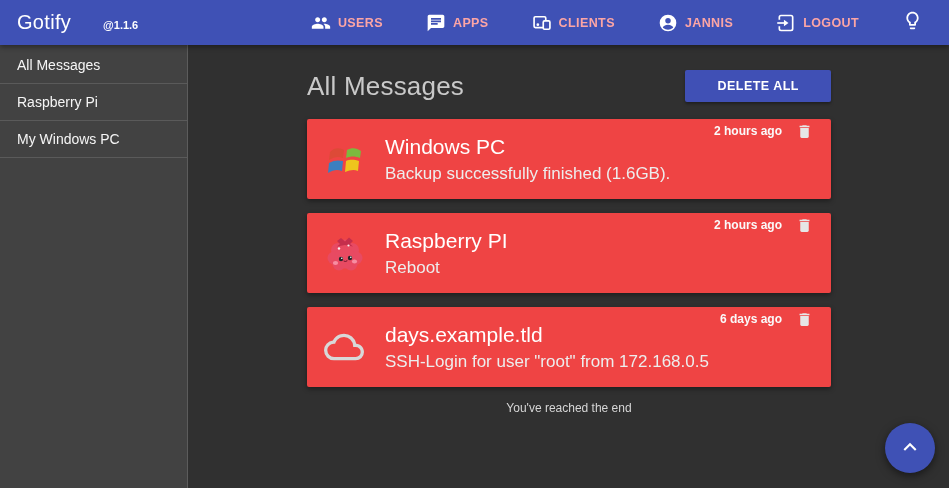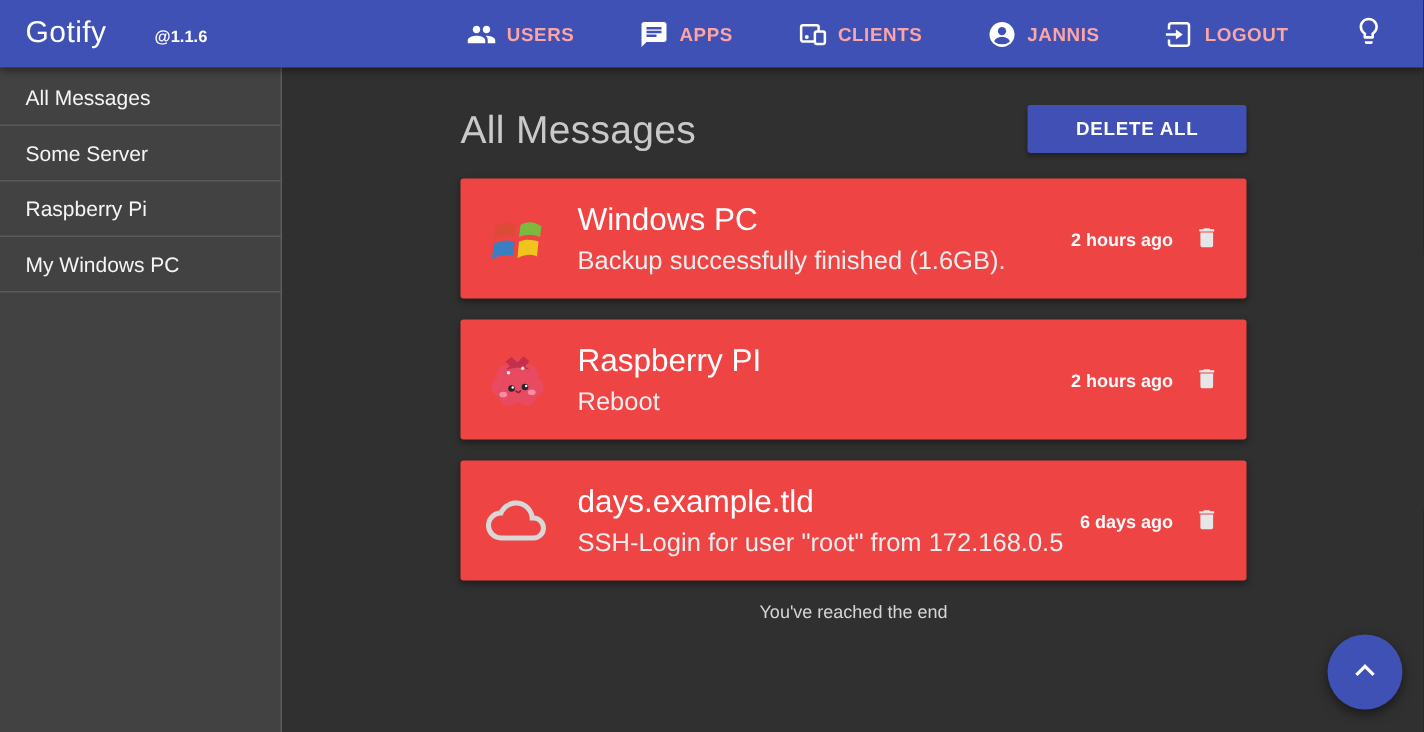--- a/index.html
+++ b/index.html
@@ -48,21 +48,21 @@
   }
   .card{
     background:#ef4444; border-radius:2px; height:80px; margin-bottom:14px;
     box-shadow:0 2px 5px rgba(0,0,0,.4);
     display:flex; align-items:center; padding:0 18px;
   }
   .card-icon{ width:40px; height:40px; flex:0 0 40px; margin-right:20px; }
   .card-text{ flex:1; min-width:0; }
   .card-title{ font-size:21px; font-weight:400; color:#ffffff; margin-bottom:5px; }
   .card-body{ font-size:17px; color:#ededed; }
-  .card-meta{ align-self:flex-start; padding-top:30px; display:flex; align-items:center; gap:14px; }
+  .card-meta{ align-self:flex-start; padding-top:3px; display:flex; align-items:flex-start; gap:14px; }
   .card-time{ font-size:12px; font-weight:700; color:#fafafa; white-space:nowrap; margin-top:2px; }
   .trash-btn{ background:none; border:none; padding:0; cursor:pointer; line-height:0; }
   .end-text{ text-align:center; font-size:12px; color:#d6d6d6; margin-top:0; }
   
   .fab{
     position:absolute; right:14px; bottom:15px; width:50px; height:50px;
     border-radius:50%; background:#3f51b5; border:none; cursor:pointer;
     display:flex; align-items:center; justify-content:center;
     box-shadow:0 3px 8px rgba(0,0,0,.5); z-index:30;
   }
@@ -133,23 +133,20 @@
         <svg width="21" height="21" viewBox="0 0 24 24" fill="#fff">
             <path d="M9 21c0 .55.45 1 1 1h4c.55 0 1-.45 1-1v-1H9v1zm3-19C8.14 2 5 5.14 5 9c0 2.38 1.19 4.47 3 5.74V17c0 .55.45 1 1 1h6c.55 0 1-.45 1-1v-2.26c1.81-1.27 3-3.36 3-5.74 0-3.86-3.14-7-7-7zm2.85 11.1l-.85.6V16h-4v-2.3l-.85-.6C7.8 12.16 7 10.63 7 9c0-2.76 2.24-5 5-5s5 2.24 5 5c0 1.63-.8 3.16-2.15 4.1z"></path>
           </svg>
       </span>
     </span>
   </header>
 
   <nav class="sidebar">
     <div class="side-item">
       <span>All Messages</span>
-    </div>
-    <div class="side-item">
-      <span>Some Server</span>
     </div>
     <div class="side-item">
       <span>Raspberry Pi</span>
     </div>
     <div class="side-item">
       <span>My Windows PC</span>
     </div>
   </nav>
 
   <main class="main">

